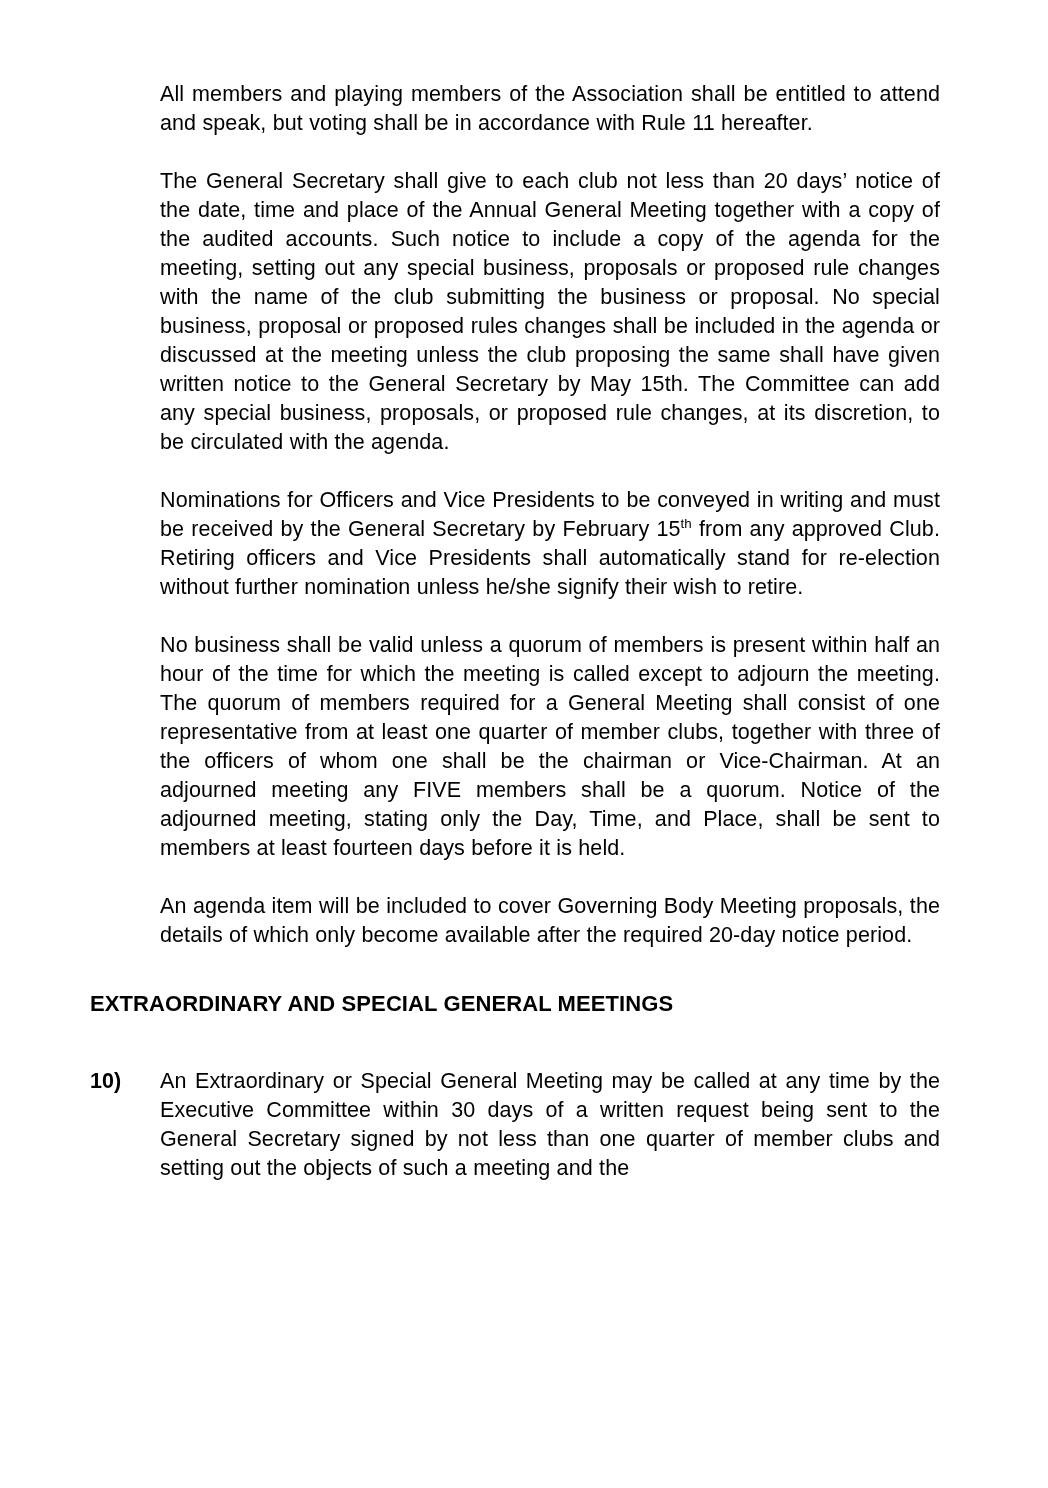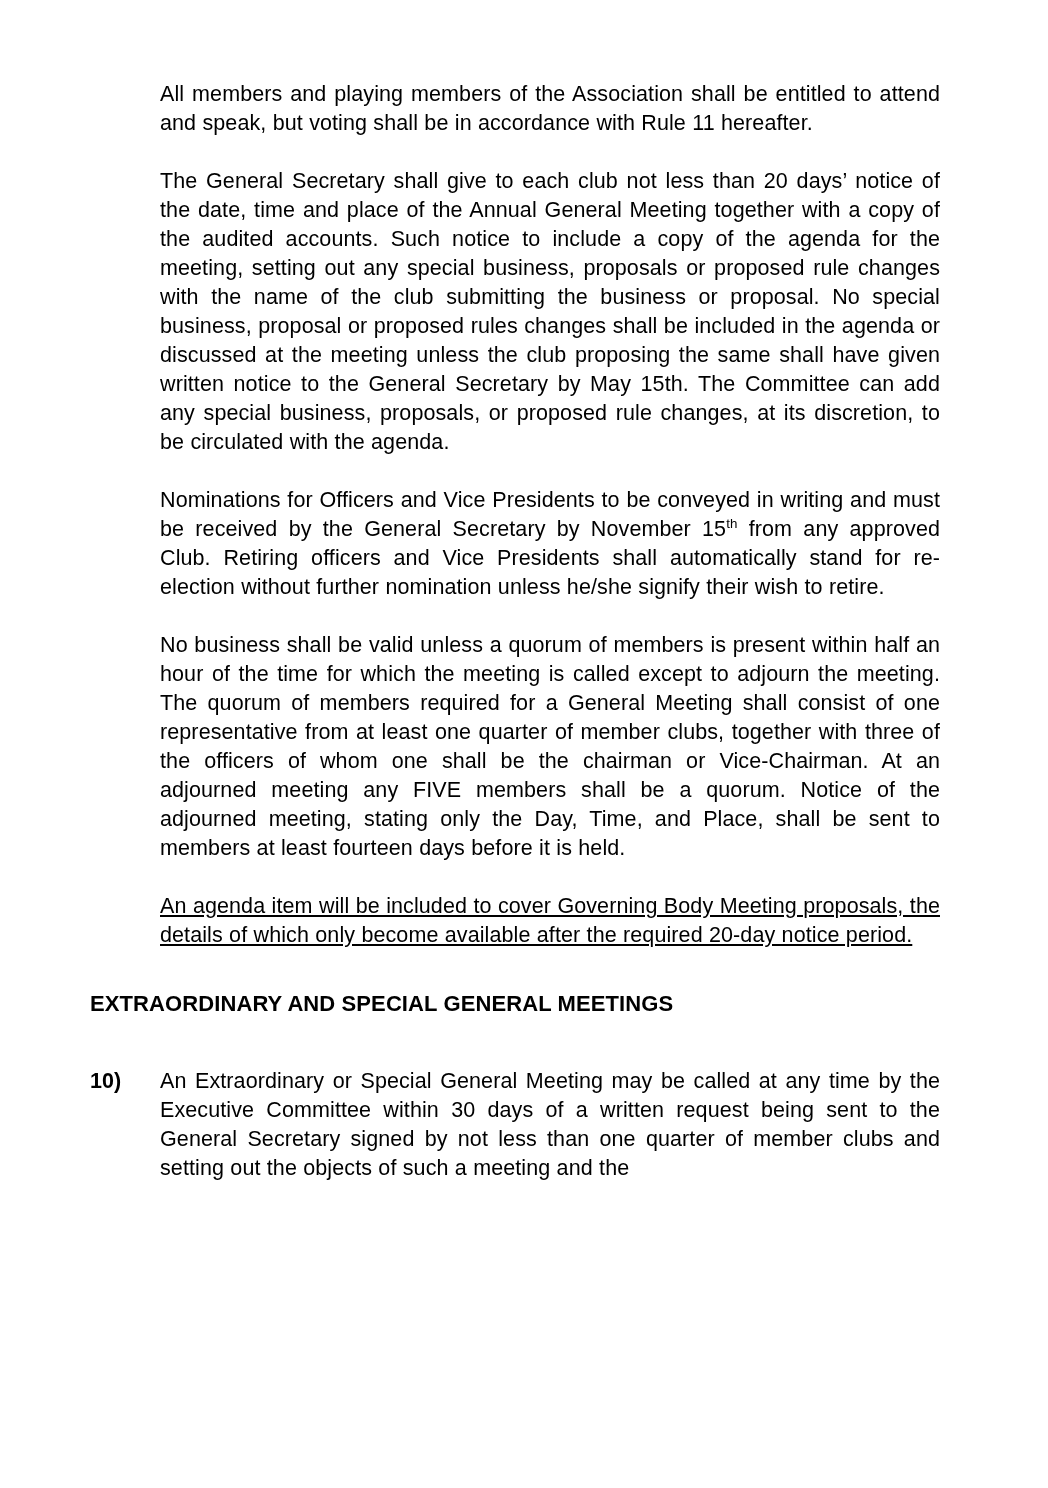--- a/index.html
+++ b/index.html
@@ -34,21 +34,20 @@
     font-size: 21.5px;
     line-height: 29px;
     text-align: justify;
     text-justify: inter-word;
     letter-spacing: 0.1px;
     word-spacing: 0.2px;
   }
 
   p.para.last-para {
     margin-bottom: 0;
-    text-decoration: underline;
   }
 
   sup {
     font-size: 0.62em;
     vertical-align: super;
     line-height: 0;
   }
 
   h2.section-heading {
     margin: 39px 0 0 0;
@@ -87,21 +86,21 @@
 <body>
 
 <div class="page">
   <div class="doc-body">
 
     <p class="para">All members and playing members of the Association shall be entitled to attend and speak, but voting shall be in accordance with Rule 11 hereafter.</p>
 
 
     <p class="para">The General Secretary shall give to each club not less than 20 days’ notice of the date, time and place of the Annual General Meeting together with a copy of the audited accounts.  Such notice to include a copy of the agenda for the meeting, setting out any special business, proposals or proposed rule changes with the name of the club submitting the business or proposal.  No special business, proposal or proposed rules changes shall be included in the agenda or discussed at the meeting unless the club proposing the same shall have given written notice to the General Secretary by May 15th. The Committee can add any special business, proposals, or proposed rule changes, at its discretion, to be circulated with the agenda.</p>
 
-    <p class="para"><span>Nominations for Officers and Vice Presidents to be conveyed in writing and must be received by the General Secretary by November 15</span><sup>th</sup><span> from any approved Club. Retiring officers and Vice Presidents shall automatically stand for re-election without further nomination unless he/she signify their wish to retire.</span></p>
+    <p class="para"><span>Nominations for Officers and Vice Presidents to be conveyed in writing and must be received by the General Secretary by February 15</span><sup>th</sup><span> from any approved Club. Retiring officers and Vice Presidents shall automatically stand for re-election without further nomination unless he/she signify their wish to retire.</span></p>
 
     <p class="para">No business shall be valid unless a quorum of members is present within half an hour of the time for which the meeting is called except to adjourn the meeting.  The quorum of members required for a General Meeting shall consist of one representative from at least one quarter of member clubs, together with three of the officers of whom one shall be the chairman or Vice-Chairman.  At an adjourned meeting any FIVE members shall be a quorum. Notice of the adjourned meeting, stating only the Day, Time, and Place, shall be sent to members at least fourteen days before it is held.</p>
 
     <p class="para last-para">An agenda item will be included to cover Governing Body Meeting proposals, the details of which only become available after the required 20-day notice period.</p>
 
   </div>
 
   <h2 class="section-heading">EXTRAORDINARY AND SPECIAL GENERAL MEETINGS</h2>
 
   <div class="numbered-item">

